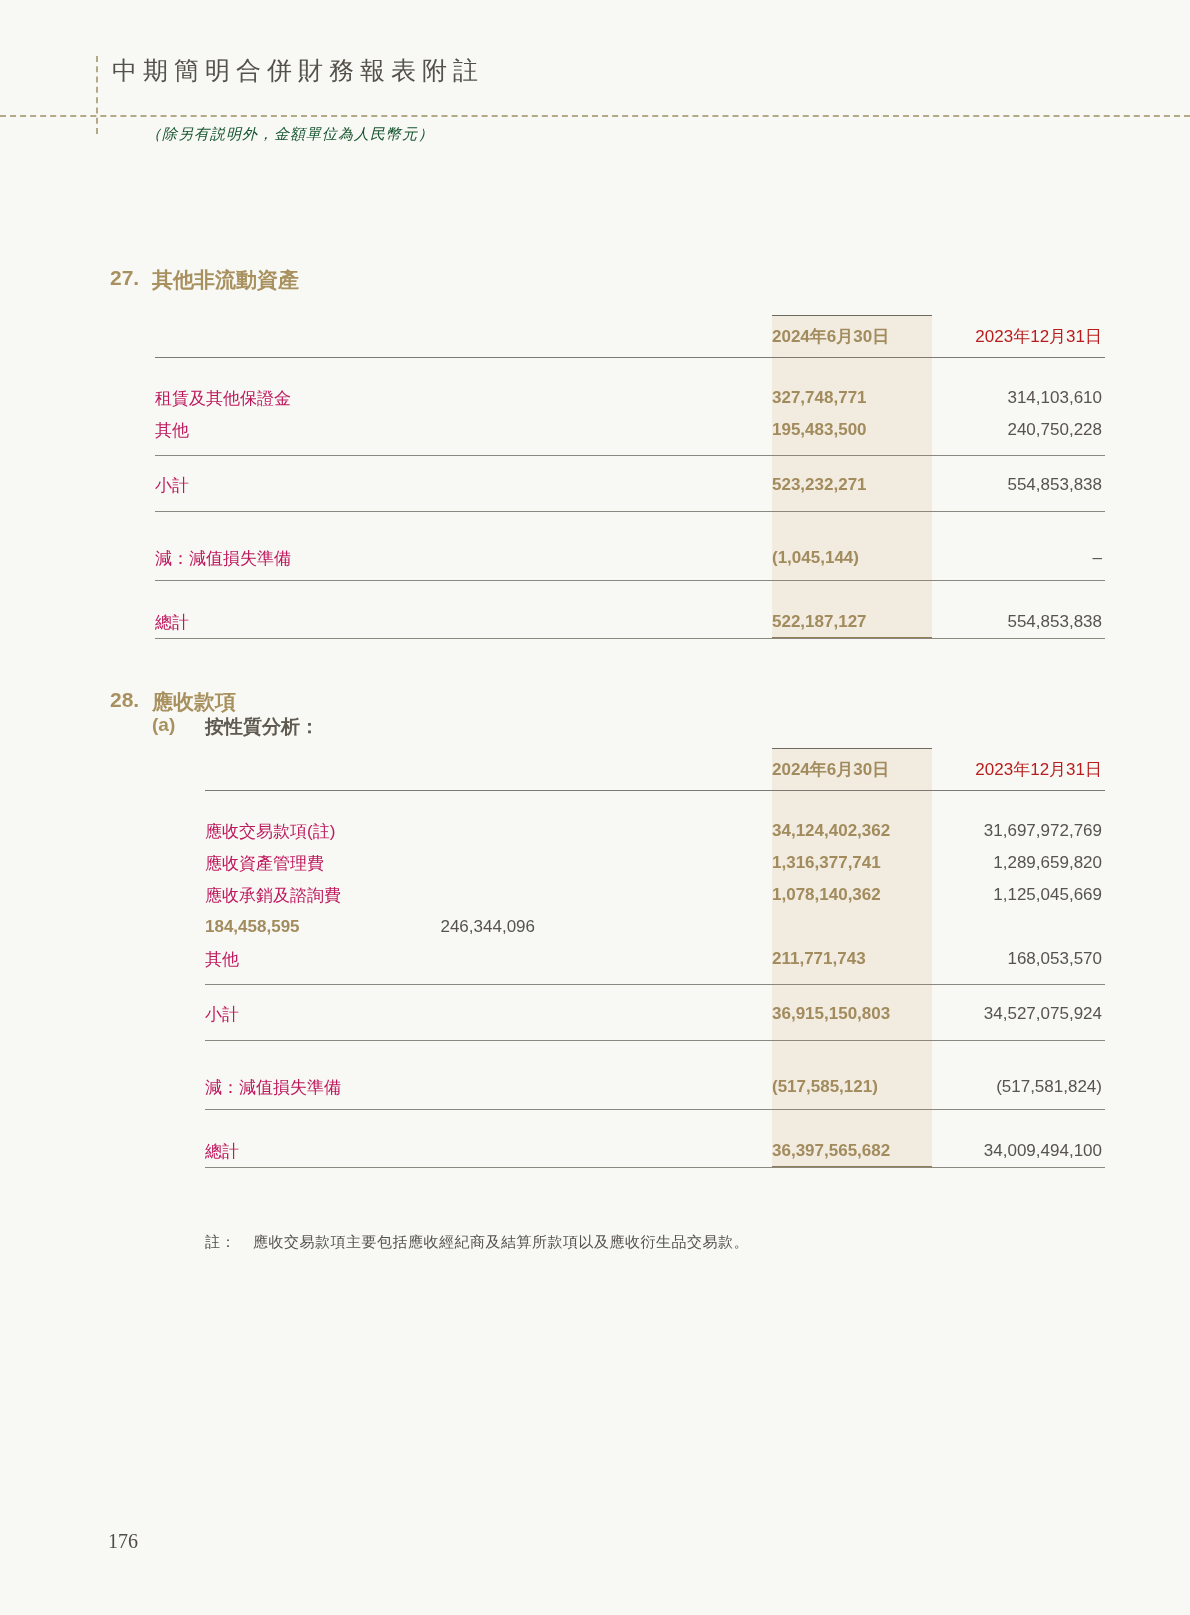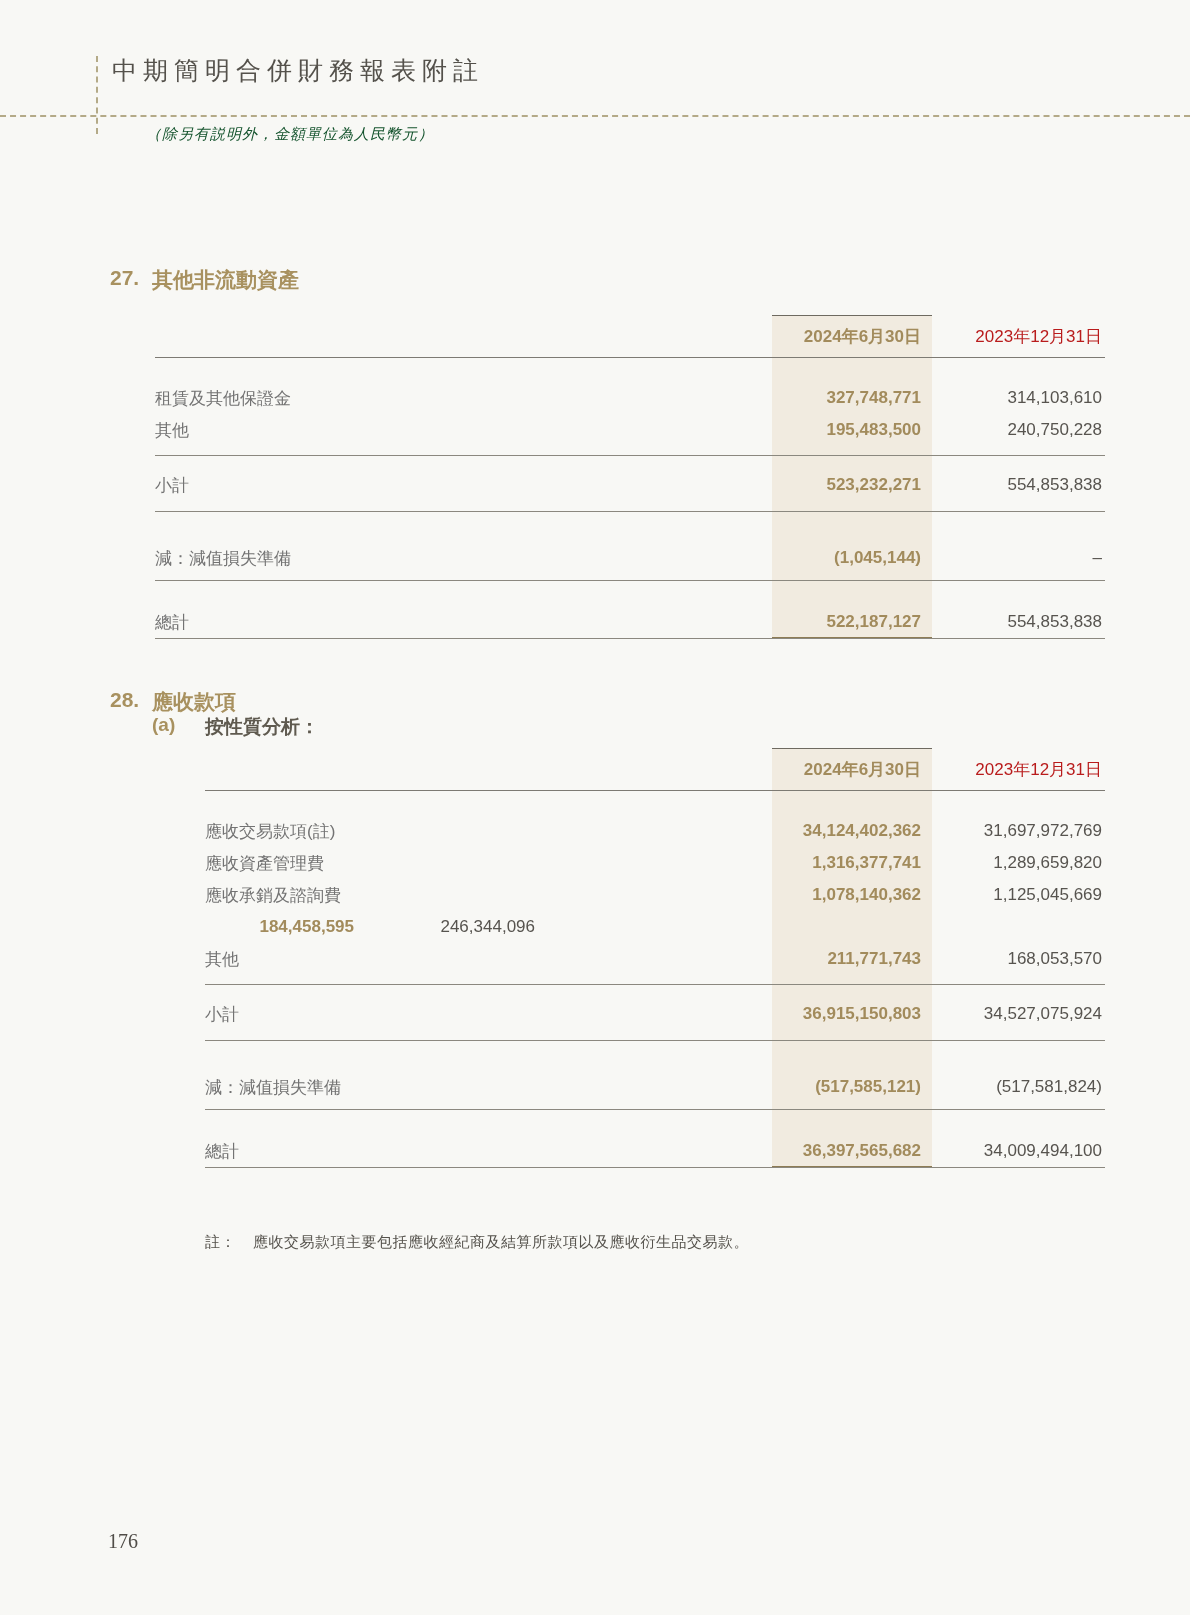--- a/index.html
+++ b/index.html
@@ -50,22 +50,22 @@
     border-top:1px solid #6e6a60;
     border-bottom:2px solid #8d7c55;
   }
   .t1 .hl-col { left:617px; }
   .t2 .hl-col { left:567px; }
 
   .thead, .trow { position:relative; display:flex; align-items:center; }
   .thead { height:43px; border-bottom:1px solid #7d7a73; }
   .trow { height:32px; }
 
-  .c-label { flex:1; color:#737373; }
-  .c-2024 { width:160px; text-align:right; padding-right:11px; font-weight:bold; color:#a28b5c; }
+  .c-label { flex:1; color:#be185d; }
+  .c-2024 { width:160px; padding-right:11px; font-weight:bold; color:#a28b5c; }
   .c-2023 { width:173px; text-align:right; padding-right:3px; color:#57544f; }
   .thead .c-2024 { font-weight:bold; color:#a28b5c; }
   .thead .c-2023 { font-weight:400; color:#b91c1c; }
 
   .rule { position:relative; height:0; border-top:1px solid #8b887f; }
   .sp { position:relative; }
 
   
   .note {
     position:absolute; left:205px; top:1233px; display:flex;

